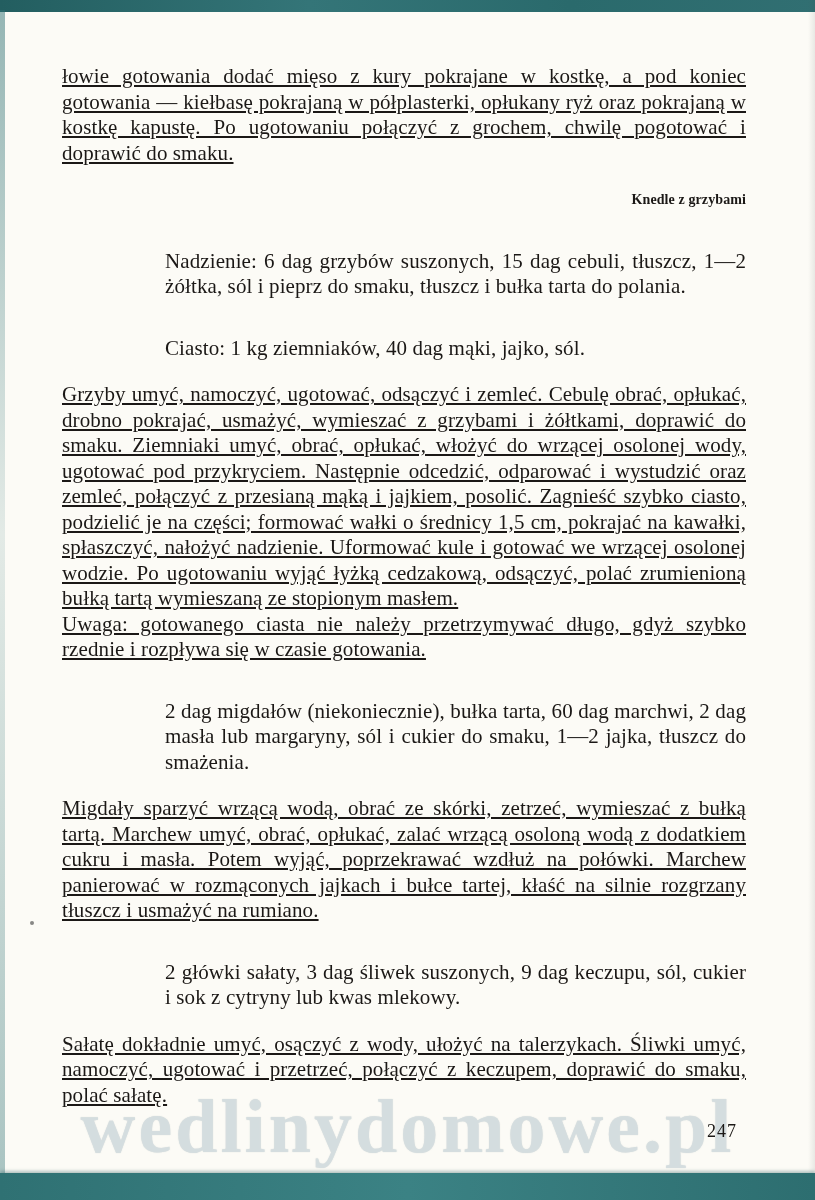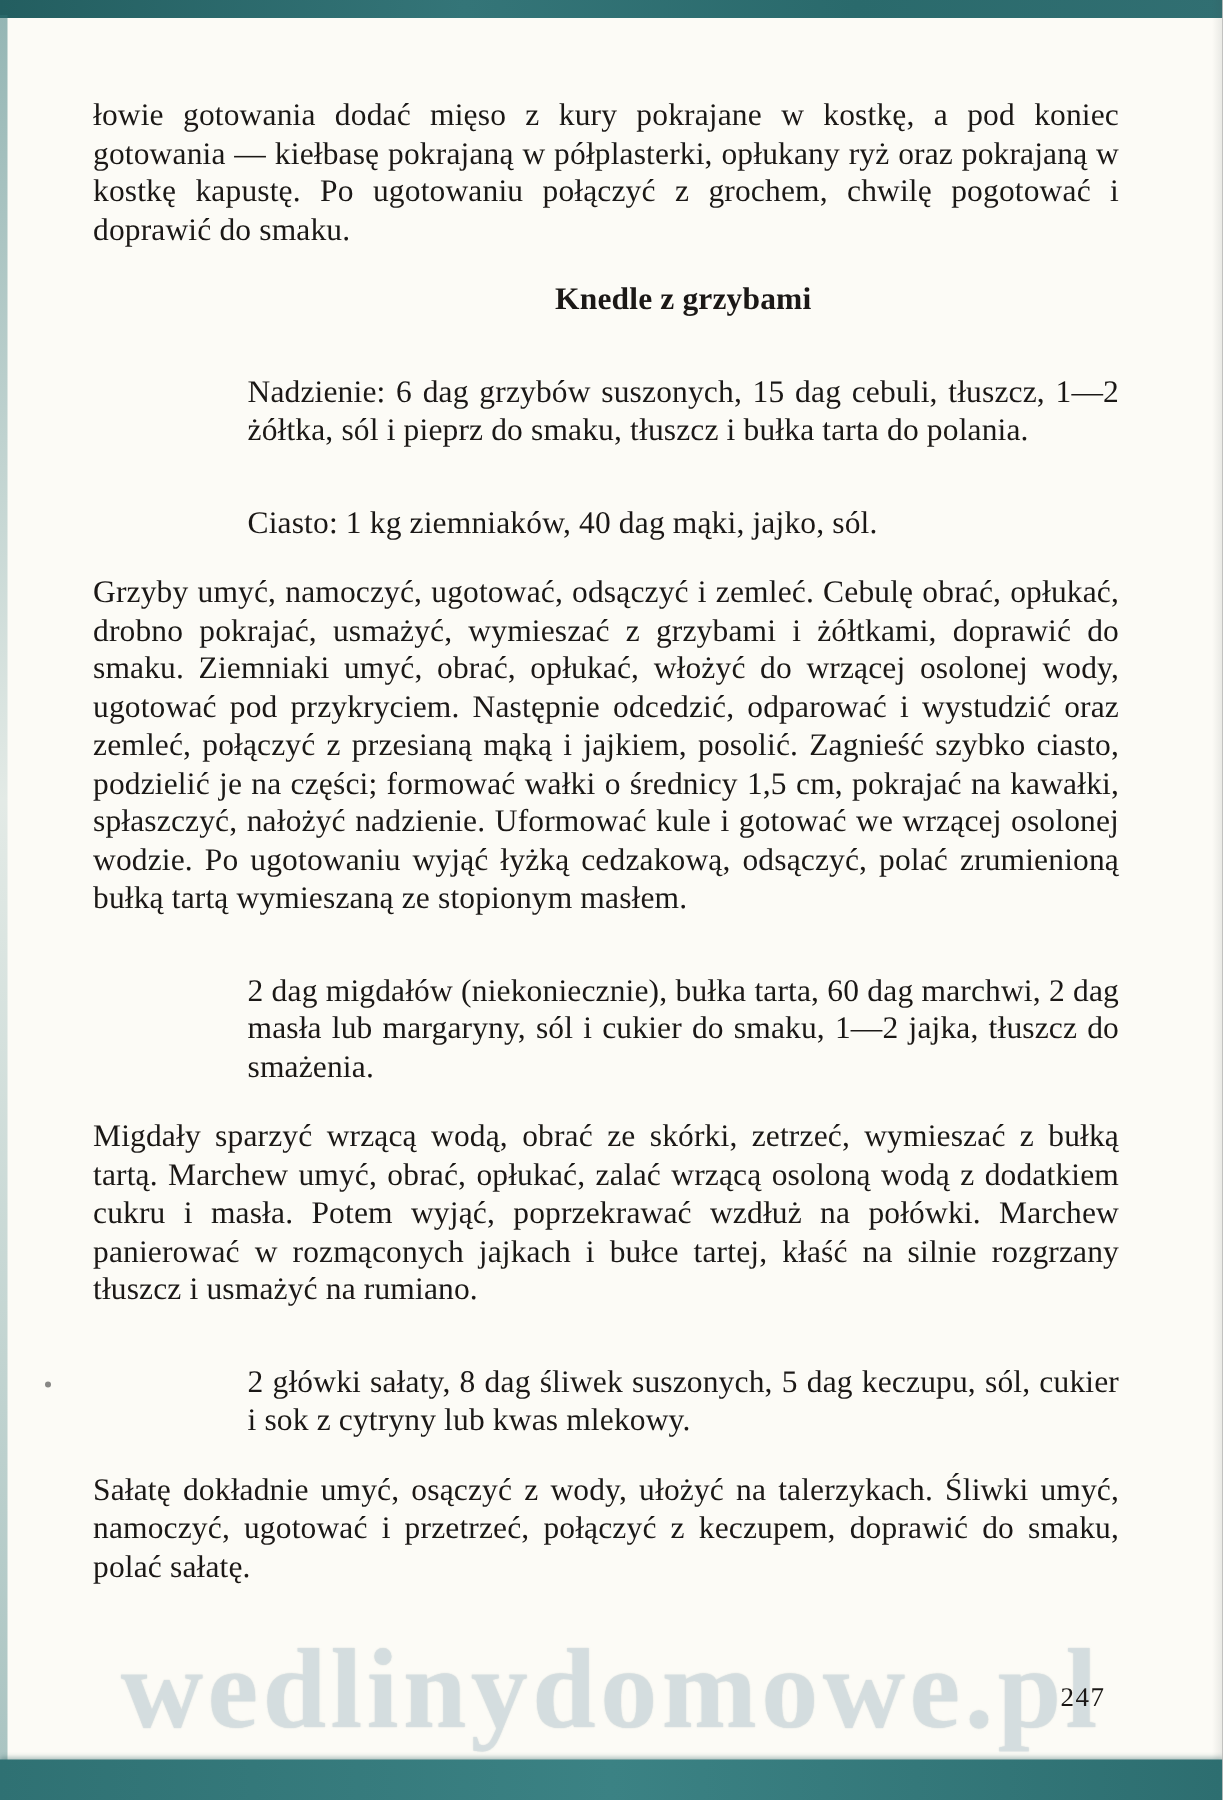--- a/index.html
+++ b/index.html
@@ -47,26 +47,26 @@
   .content {
     position: absolute;
     top: 64px; left: 62px;
     width: 684px;
     font-size: 21px;
     line-height: 25.5px;
     text-align: justify;
     letter-spacing: 0.1px;
   }
 
-  .body-par { text-align: justify; }
+  .body-par { text-align: justify; text-decoration: underline; }
 
   .recipe-title {
-    font-size: 21px;
+    font-size: 14px;
     font-weight: bold;
-    text-align: center;
+    text-align: right;
     margin: 21px 0 8px 103px;
   }
   .ingredients {
     margin-left: 103px;
     text-align: justify;
     margin-top: 36px;
   }
   .instructions { margin-top: 21px; }
 
   .watermark {
@@ -104,29 +104,30 @@
 
   <div class="content">
 
     <p class="body-par">łowie gotowania dodać mięso z kury pokrajane w kostkę, a pod koniec gotowania — kiełbasę pokrajaną w półplasterki, opłukany ryż oraz pokrajaną w kostkę kapustę. Po ugotowaniu połączyć z grochem, chwilę pogotować i doprawić do smaku.</p>
 
     <section class="recipe">
       <h3 class="recipe-title">Knedle z grzybami</h3>
       <p class="ingredients">Nadzienie: 6 dag grzybów suszonych, 15 dag cebuli, tłuszcz, 1—2 żółtka, sól i pieprz do smaku, tłuszcz i bułka tarta do polania.</p>
       <p class="ingredients">Ciasto: 1 kg ziemniaków, 40 dag mąki, jajko, sól.</p>
       <p class="body-par instructions">Grzyby umyć, namoczyć, ugotować, odsączyć i zemleć. Cebulę obrać, opłukać, drobno pokrajać, usmażyć, wymieszać z grzybami i żółtkami, doprawić do smaku. Ziemniaki umyć, obrać, opłukać, włożyć do wrzącej osolonej wody, ugotować pod przykryciem. Następnie odcedzić, odparować i wystudzić oraz zemleć, połączyć z przesianą mąką i jajkiem, posolić. Zagnieść szybko ciasto, podzielić je na części; formować wałki o średnicy 1,5 cm, pokrajać na kawałki, spłaszczyć, nałożyć nadzienie. Uformować kule i gotować we wrzącej osolonej wodzie. Po ugotowaniu wyjąć łyżką cedzakową, odsączyć, polać zrumienioną bułką tartą wymieszaną ze stopionym masłem.</p>
+      <p class="body-par">Uwaga: gotowanego ciasta nie należy przetrzymywać długo, gdyż szybko rzednie i rozpływa się w czasie gotowania.</p>
     </section>
 
     <section class="recipe">
       <p class="ingredients">2 dag migdałów (niekoniecznie), bułka tarta, 60 dag marchwi, 2 dag masła lub margaryny, sól i cukier do smaku, 1—2 jajka, tłuszcz do smażenia.</p>
       <p class="body-par instructions">Migdały sparzyć wrzącą wodą, obrać ze skórki, zetrzeć, wymieszać z bułką tartą. Marchew umyć, obrać, opłukać, zalać wrzącą osoloną wodą z dodatkiem cukru i masła. Potem wyjąć, poprzekrawać wzdłuż na połówki. Marchew panierować w rozmąconych jajkach i bułce tartej, kłaść na silnie rozgrzany tłuszcz i usmażyć na rumiano.</p>
     </section>
 
     <section class="recipe">
-      <p class="ingredients">2 główki sałaty, 8 dag śliwek suszonych, 5 dag keczupu, sól, cukier i sok z cytryny lub kwas mlekowy.</p>
+      <p class="ingredients">2 główki sałaty, 3 dag śliwek suszonych, 9 dag keczupu, sól, cukier i sok z cytryny lub kwas mlekowy.</p>
       <p class="body-par instructions">Sałatę dokładnie umyć, osączyć z wody, ułożyć na talerzykach. Śliwki umyć, namoczyć, ugotować i przetrzeć, połączyć z keczupem, doprawić do smaku, polać sałatę.</p>
     </section>
 
   </div>
 
   <div class="watermark">wedlinydomowe.pl</div>
   <div class="page-number">247</div>
 
   <div class="edge edge-bottom"></div>
 

